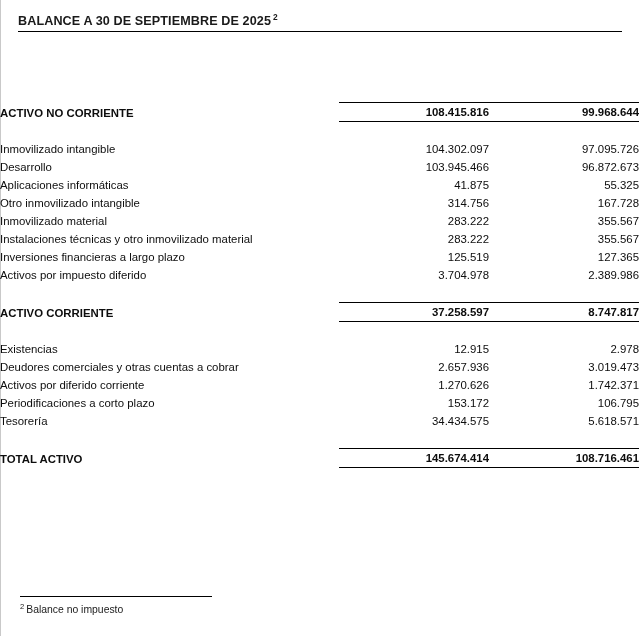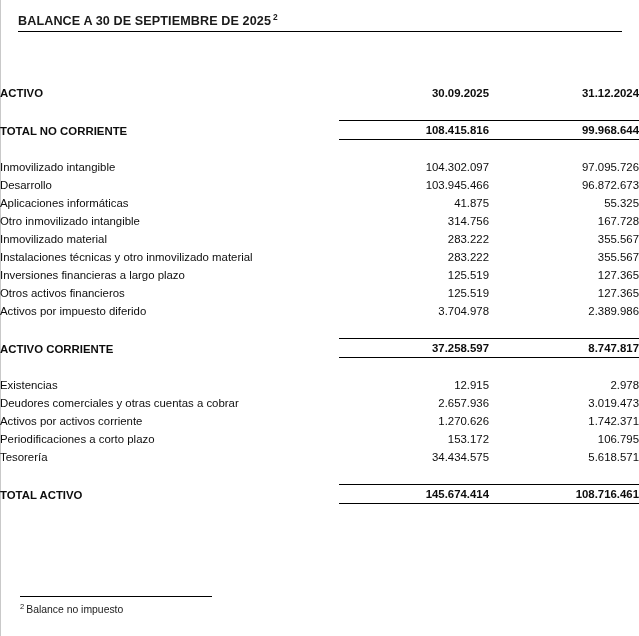--- a/index.html
+++ b/index.html
@@ -138,32 +138,27 @@
 
   <div id="title-block">
     <div id="doc-title">
       <span>BALANCE A 30 DE SEPTIEMBRE DE 2025</span><span class="fn">2</span>
     </div>
   </div>
   <div id="title-rule"></div>
 
   <table id="balance-table">
     <tbody id="table-body">
-        <tr class="r-colhead">
-          <td class="c-label">ACTIVO</td>
-          <td class="c-v1">30.09.2025</td>
-          <td class="c-v2">31.12.2024</td>
-        </tr>
         <tr class="spacer-sm">
           <td class="c-label">&nbsp;</td>
           <td class="c-v1">&nbsp;</td>
           <td class="c-v2">&nbsp;</td>
         </tr>
         <tr class="r-section rule-top rule-bottom">
-          <td class="c-label">TOTAL NO CORRIENTE</td>
+          <td class="c-label">ACTIVO NO CORRIENTE</td>
           <td class="c-v1">108.415.816</td>
           <td class="c-v2">99.968.644</td>
         </tr>
         <tr class="spacer-sm">
           <td class="c-label">&nbsp;</td>
           <td class="c-v1">&nbsp;</td>
           <td class="c-v2">&nbsp;</td>
         </tr>
         <tr class="r-parent">
           <td class="c-label">Inmovilizado intangible</td>
@@ -190,25 +185,20 @@
           <td class="c-v1">283.222</td>
           <td class="c-v2">355.567</td>
         </tr>
         <tr class="r-child">
           <td class="c-label">Instalaciones técnicas y otro inmovilizado material</td>
           <td class="c-v1">283.222</td>
           <td class="c-v2">355.567</td>
         </tr>
         <tr class="r-parent">
           <td class="c-label">Inversiones financieras a largo plazo</td>
-          <td class="c-v1">125.519</td>
-          <td class="c-v2">127.365</td>
-        </tr>
-        <tr class="r-child">
-          <td class="c-label">Otros activos financieros</td>
           <td class="c-v1">125.519</td>
           <td class="c-v2">127.365</td>
         </tr>
         <tr class="r-parent">
           <td class="c-label">Activos por impuesto diferido</td>
           <td class="c-v1">3.704.978</td>
           <td class="c-v2">2.389.986</td>
         </tr>
         <tr class="spacer-sm">
           <td class="c-label">&nbsp;</td>
@@ -229,21 +219,21 @@
           <td class="c-label">Existencias</td>
           <td class="c-v1">12.915</td>
           <td class="c-v2">2.978</td>
         </tr>
         <tr class="r-parent">
           <td class="c-label">Deudores comerciales y otras cuentas a cobrar</td>
           <td class="c-v1">2.657.936</td>
           <td class="c-v2">3.019.473</td>
         </tr>
         <tr class="r-child">
-          <td class="c-label">Activos por activos corriente</td>
+          <td class="c-label">Activos por diferido corriente</td>
           <td class="c-v1">1.270.626</td>
           <td class="c-v2">1.742.371</td>
         </tr>
         <tr class="r-parent">
           <td class="c-label">Periodificaciones a corto plazo</td>
           <td class="c-v1">153.172</td>
           <td class="c-v2">106.795</td>
         </tr>
         <tr class="r-child">
           <td class="c-label">Tesorería</td>

